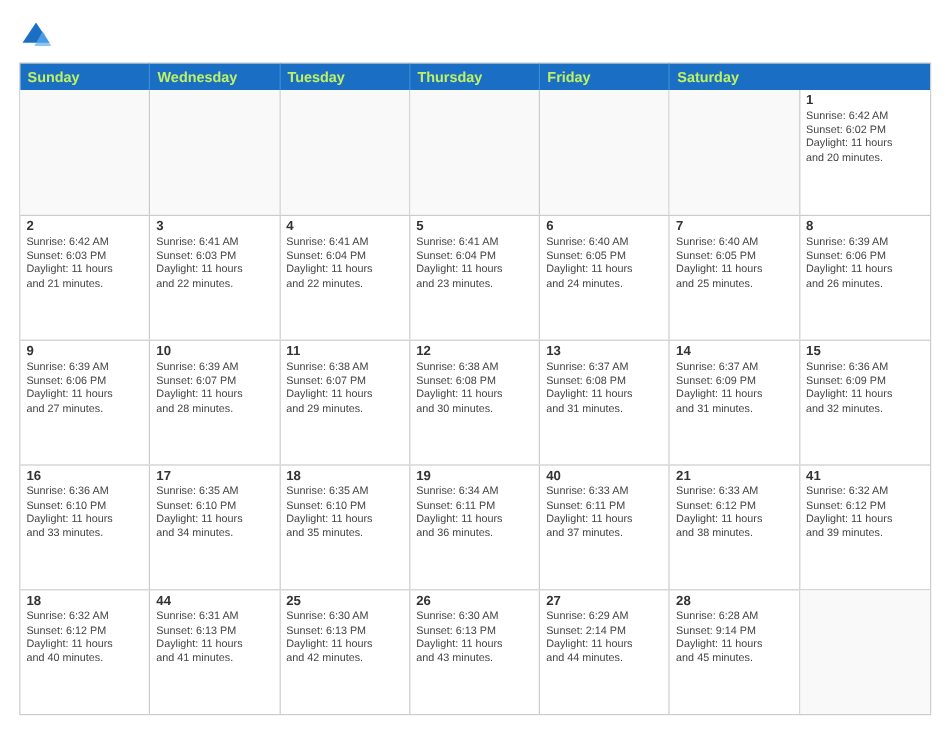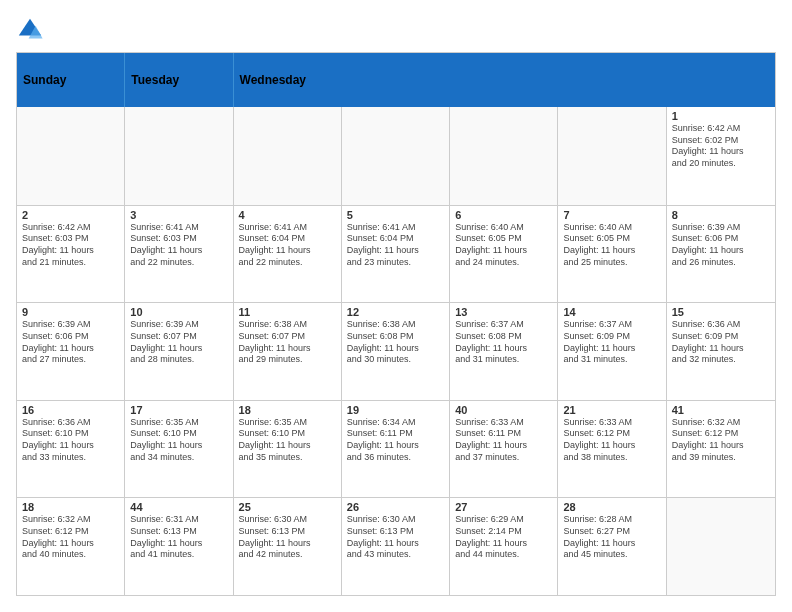--- a/index.html
+++ b/index.html
@@ -64,24 +64,24 @@
       display: flex;
       flex-direction: column;
       border: 1px solid #ccc;
     }
     .cal-header {
       display: grid;
       grid-template-columns: repeat(7, 1fr);
       background: #1a6fc4;
     }
     .cal-header-cell {
-      color: #000000;
+      color: #bef264;
       font-size: 12px;
       font-weight: bold;
-      padding: 20px 6px;
+      padding: 4px 6px;
       border-right: 1px solid #3a8fd4;
     }
     .cal-header-cell:last-child { border-right: none; }
     .cal-body {
       flex: 1;
       display: grid;
       grid-template-rows: repeat(5, 1fr);
     }
     .cal-row {
       display: grid;
@@ -128,22 +128,25 @@
     </div>
     <div class="title-block">
       <div class="month-title"></div>
       <div class="location"></div>
     </div>
   </div>
 
   <div class="calendar">
     <div class="cal-header">
     <div class="cal-header-cell">Sunday</div>
+        <div class="cal-header-cell">Wednesday</div>
         <div class="cal-header-cell">Tuesday</div>
-        <div class="cal-header-cell">Wednesday</div>
+        <div class="cal-header-cell">Thursday</div>
+        <div class="cal-header-cell">Friday</div>
+        <div class="cal-header-cell">Saturday</div>
       </div>
     <div class="cal-body">
     <div class="cal-row">
           <div class="cal-cell empty"></div>
           <div class="cal-cell empty"></div>
           <div class="cal-cell empty"></div>
           <div class="cal-cell empty"></div>
           <div class="cal-cell empty"></div>
           <div class="cal-cell empty"></div>
           <div class="cal-cell">
@@ -339,21 +342,21 @@
           <div class="cal-cell">
             <span class="day-num">27</span>
             <div class="day-info" style="white-space: pre-line;">Sunrise: 6:29 AM
 Sunset: 2:14 PM
 Daylight: 11 hours
 and 44 minutes.</div>
           </div>
           <div class="cal-cell">
             <span class="day-num">28</span>
             <div class="day-info" style="white-space: pre-line;">Sunrise: 6:28 AM
-Sunset: 6:27 PM
+Sunset: 9:14 PM
 Daylight: 11 hours
 and 45 minutes.</div>
           </div>
           <div class="cal-cell empty"></div>
         </div>
       </div>
   </div>
 </div>
 
 </body></html>

